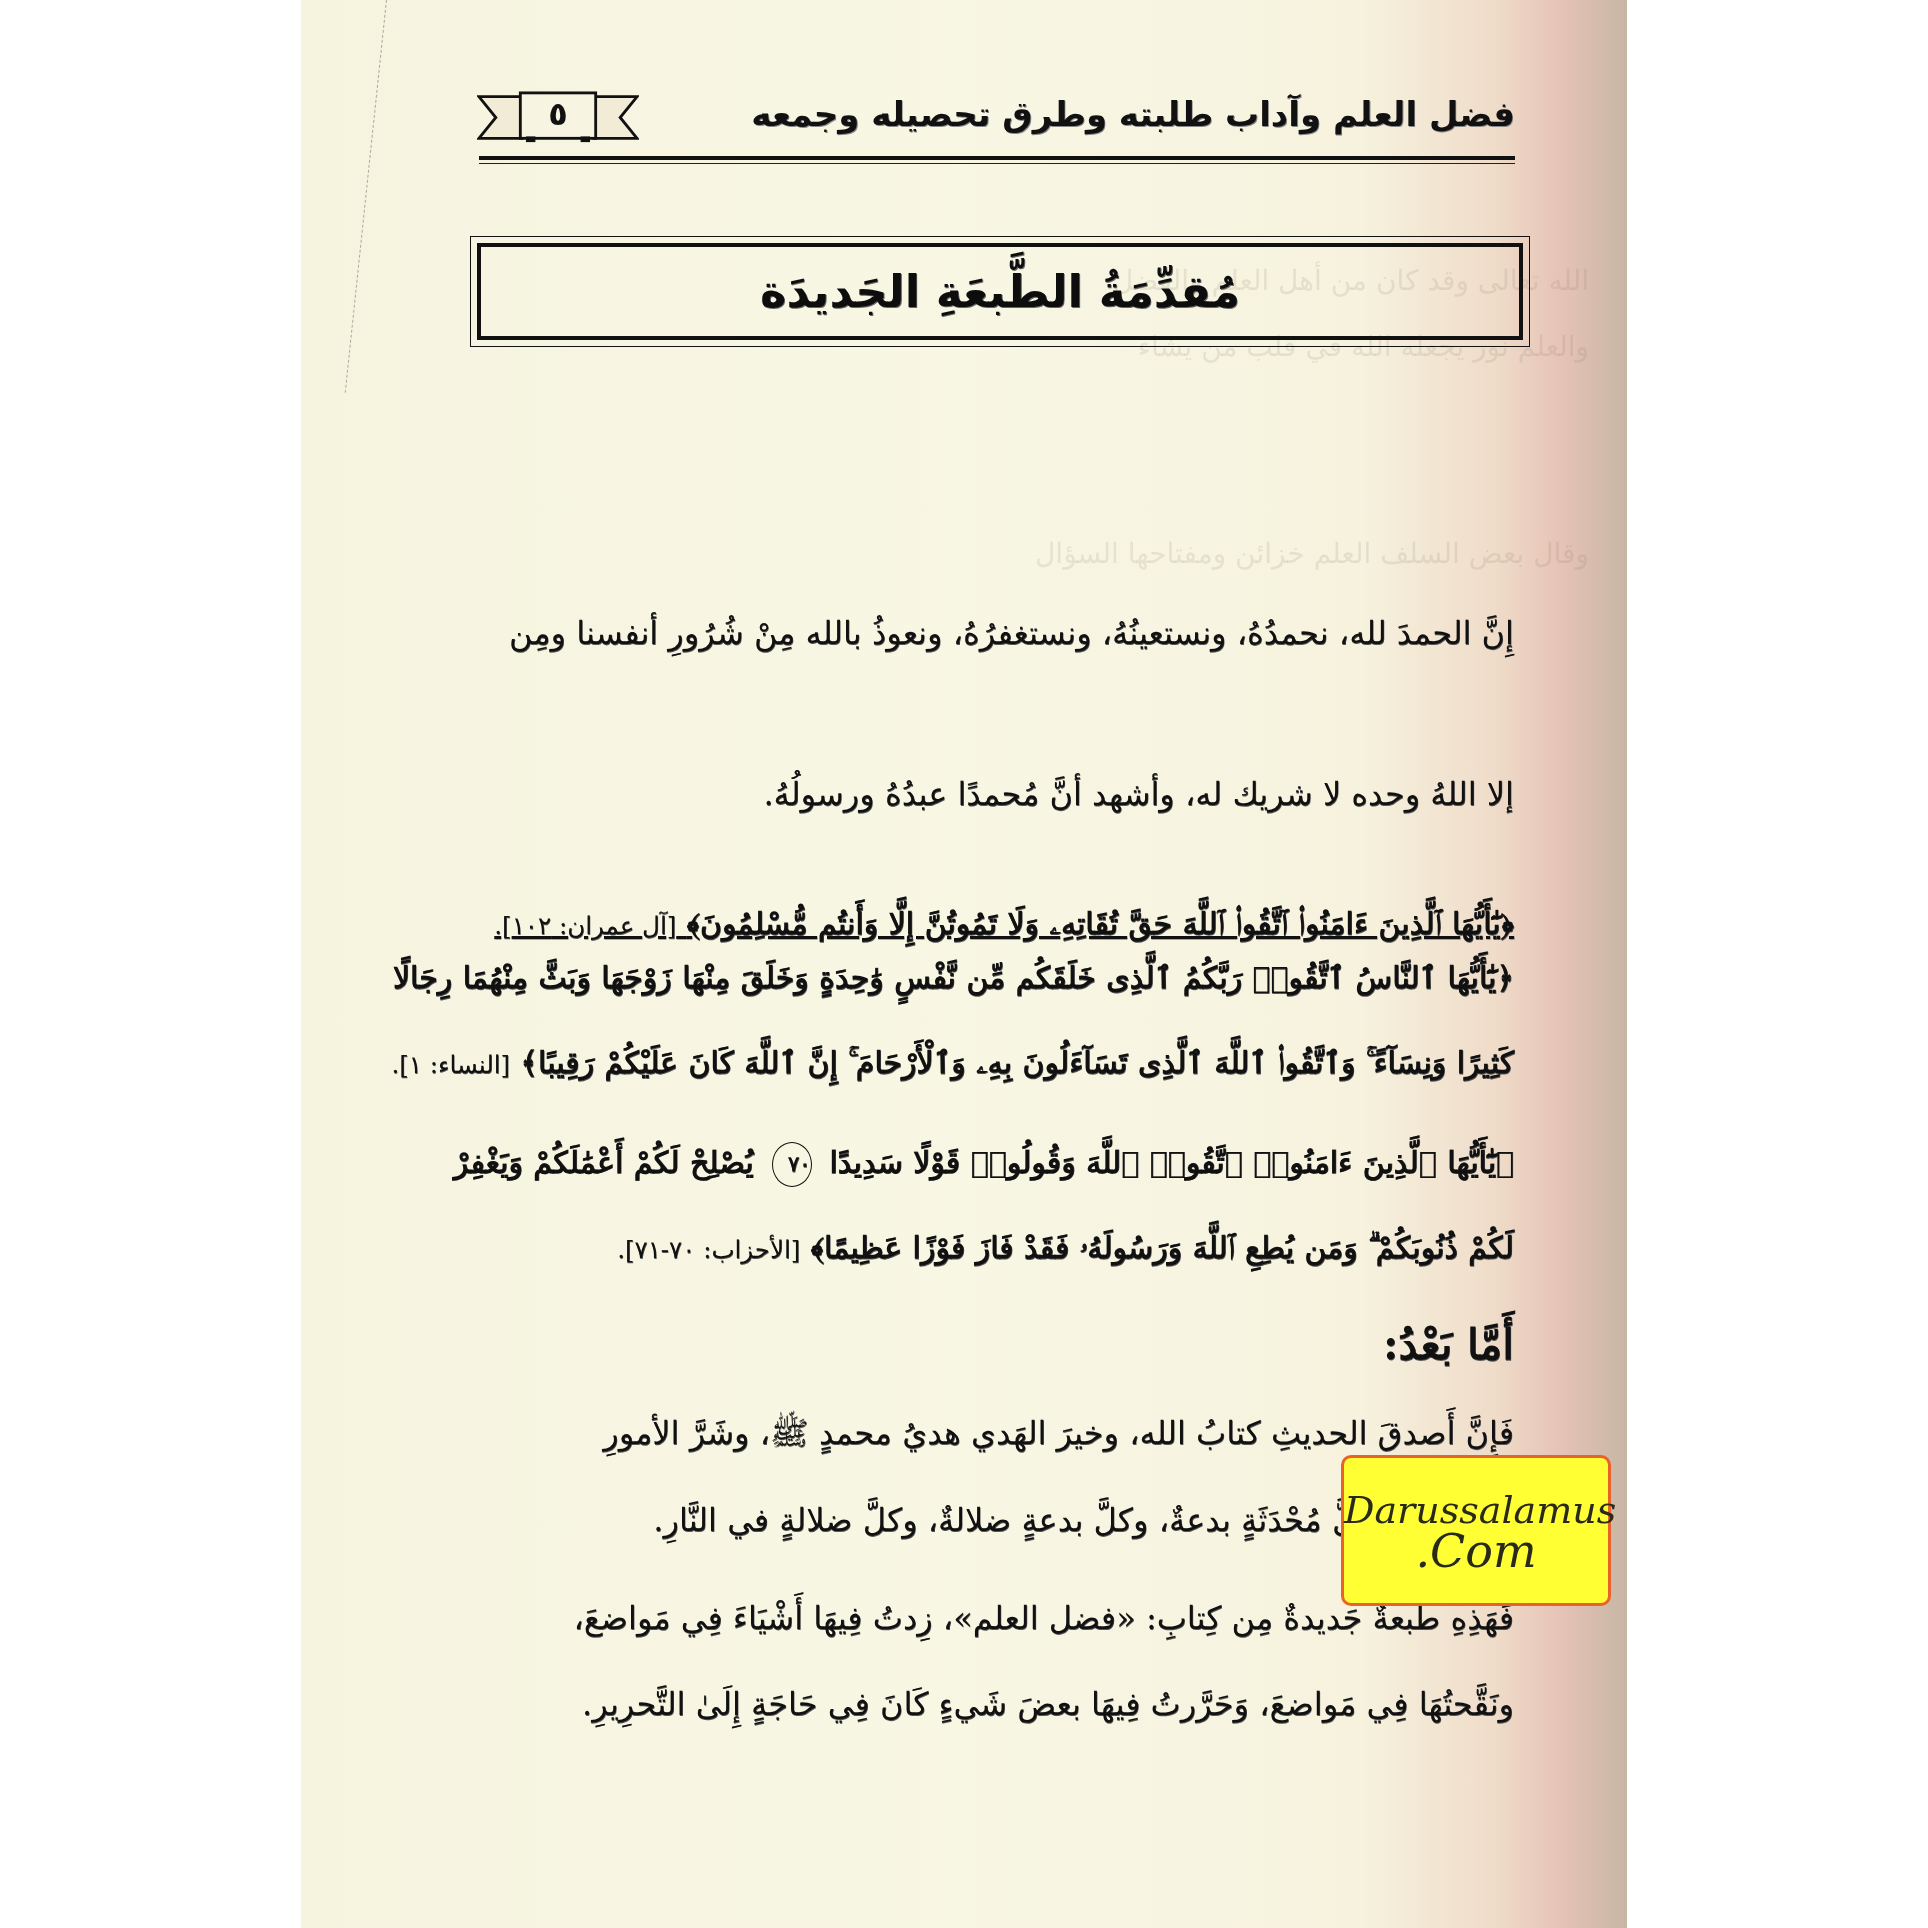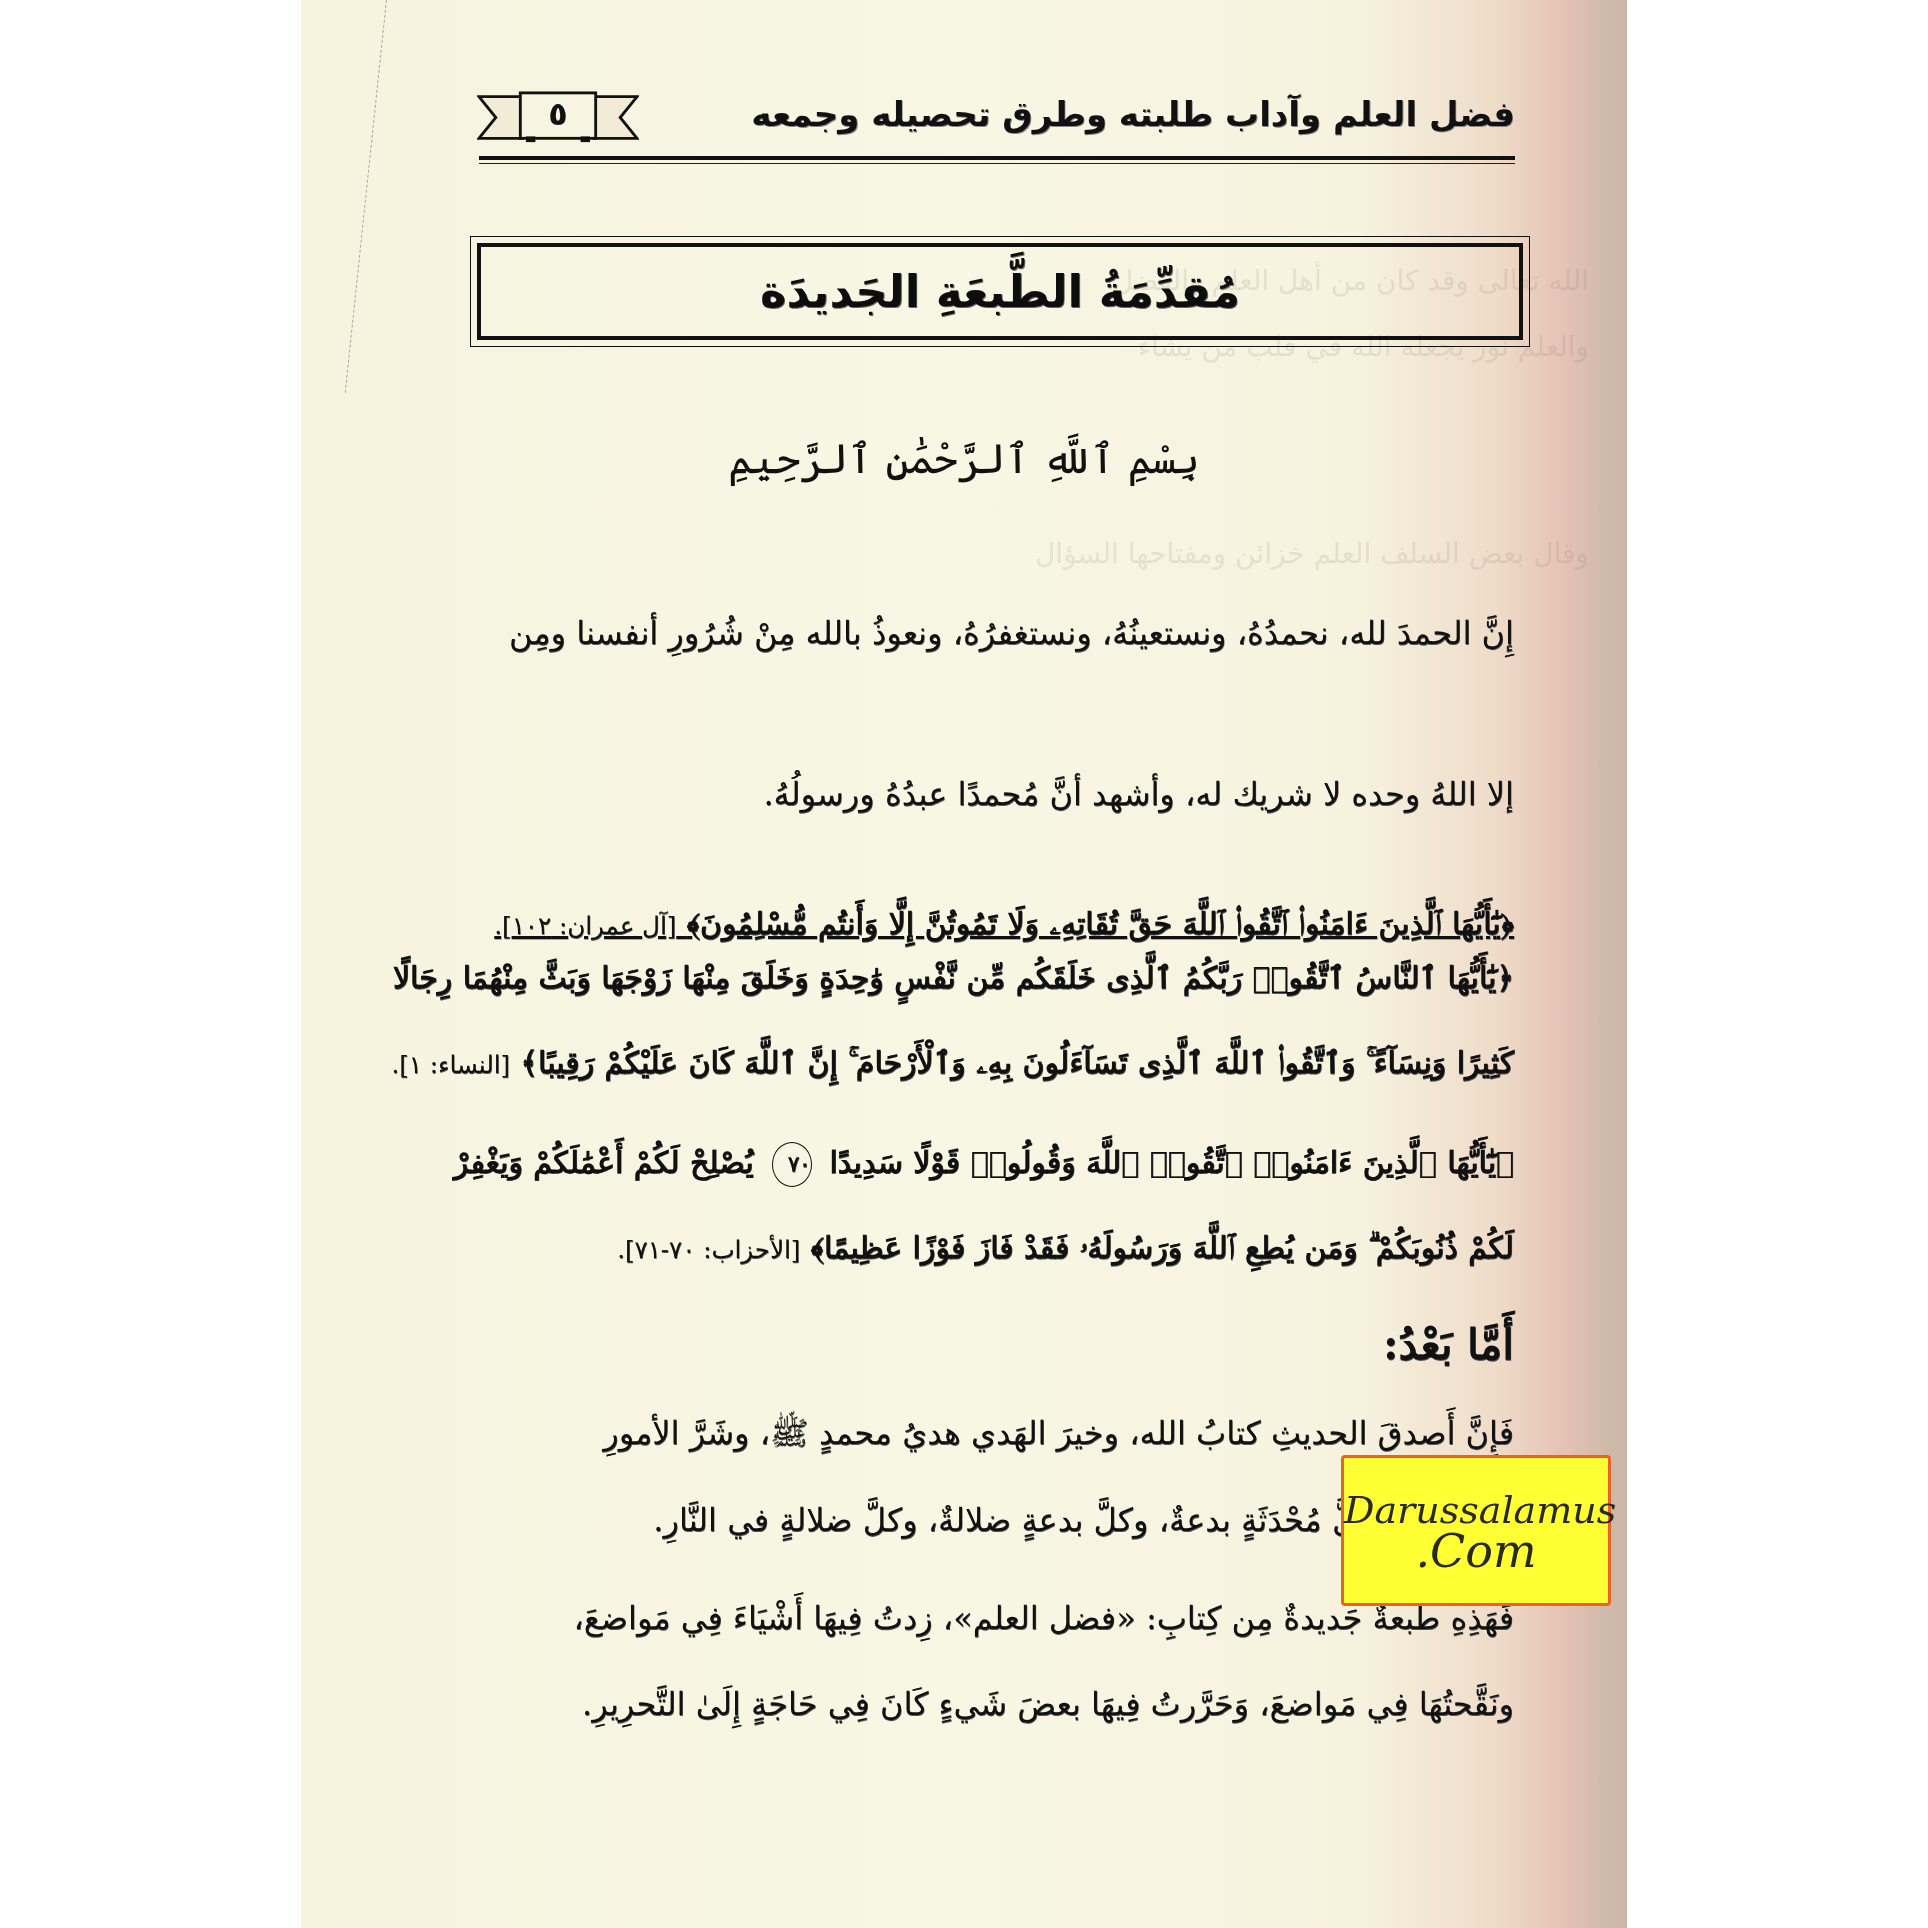--- a/index.html
+++ b/index.html
@@ -56,21 +56,21 @@
   .ayah-marker {
     display:inline-block; width:38px; height:43px; border:1.9px solid #111; border-radius:50%;
     text-align:center; line-height:41px; font-size:21px; vertical-align:middle; margin:0 7.5px;
   }
   .ghost {
     color:rgba(120,110,90,0.14); font-family:"DejaVu Serif", serif; font-size:28px;
     left:217px; direction:rtl; white-space:nowrap; right:38px; text-align:right;
   }
   .badge {
     position:absolute; left:1040px; top:1455px; width:270px; height:151px;
-    background:#ffff33; border:3.8px solid #e8632a; border-radius:4px; box-sizing:border-box;
+    background:#ffff33; border:3.8px solid #e8632a; border-radius:10px; box-sizing:border-box;
     text-align:center; font-family:"DejaVu Serif", serif; font-style:italic; color:#2a2a1a;
   }
   .badge .b1 { font-size:38px; margin-top:32px; line-height:41px; }
   .badge .b2 { font-size:46px; line-height:41px; }
   .fold-line { left:85px; top:0; width:1.9px; height:395px; border-left:1.9px dashed rgba(80,80,80,0.45); transform:rotate(6deg); transform-origin:top; }
 </style>
 </head>
 <body>
 
 <div class="page">
@@ -96,21 +96,20 @@
     <div class="l1"></div>
       <div class="l2"></div>
   </div>
 
   <div class="abs title-box">
     <div class="inner">
       <div class="title-text">مُقدِّمَةُ الطَّبعَةِ الجَديدَة</div>
     </div>
   </div>
 
-  <div class="abs basmala">بِسْمِ ٱللَّهِ ٱلرَّحْمَٰنِ ٱلرَّحِيمِ</div>
 
   <div class="abs line" style="top:614px;">إِنَّ الحمدَ لله، نحمدُهُ، ونستعينُهُ، ونستغفرُهُ، ونعوذُ بالله مِنْ شُرُورِ أنفسنا ومِن</div>
   <div class="abs line end" style="top:775px;">إلا اللهُ وحده لا شريك له، وأشهد أنَّ مُحمدًا عبدُهُ ورسولُهُ.</div>
 
   <div class="abs line verse" style="top:906px; font-size:30px;text-decoration:underline;">
     <span>﴿يَٰٓأَيُّهَا ٱلَّذِينَ ءَامَنُوا۟ ٱتَّقُوا۟ ٱللَّهَ حَقَّ تُقَاتِهِۦ وَلَا تَمُوتُنَّ إِلَّا وَأَنتُم مُّسْلِمُونَ﴾</span>
     <span class="ref">[آل عمران: ١٠٢].</span>
   </div>
 
   <div class="abs line verse" style="top:960px; font-size:30px;">﴿يَٰٓأَيُّهَا ٱلنَّاسُ ٱتَّقُوا۟ رَبَّكُمُ ٱلَّذِى خَلَقَكُم مِّن نَّفْسٍ وَٰحِدَةٍ وَخَلَقَ مِنْهَا زَوْجَهَا وَبَثَّ مِنْهُمَا رِجَالًا</div>

